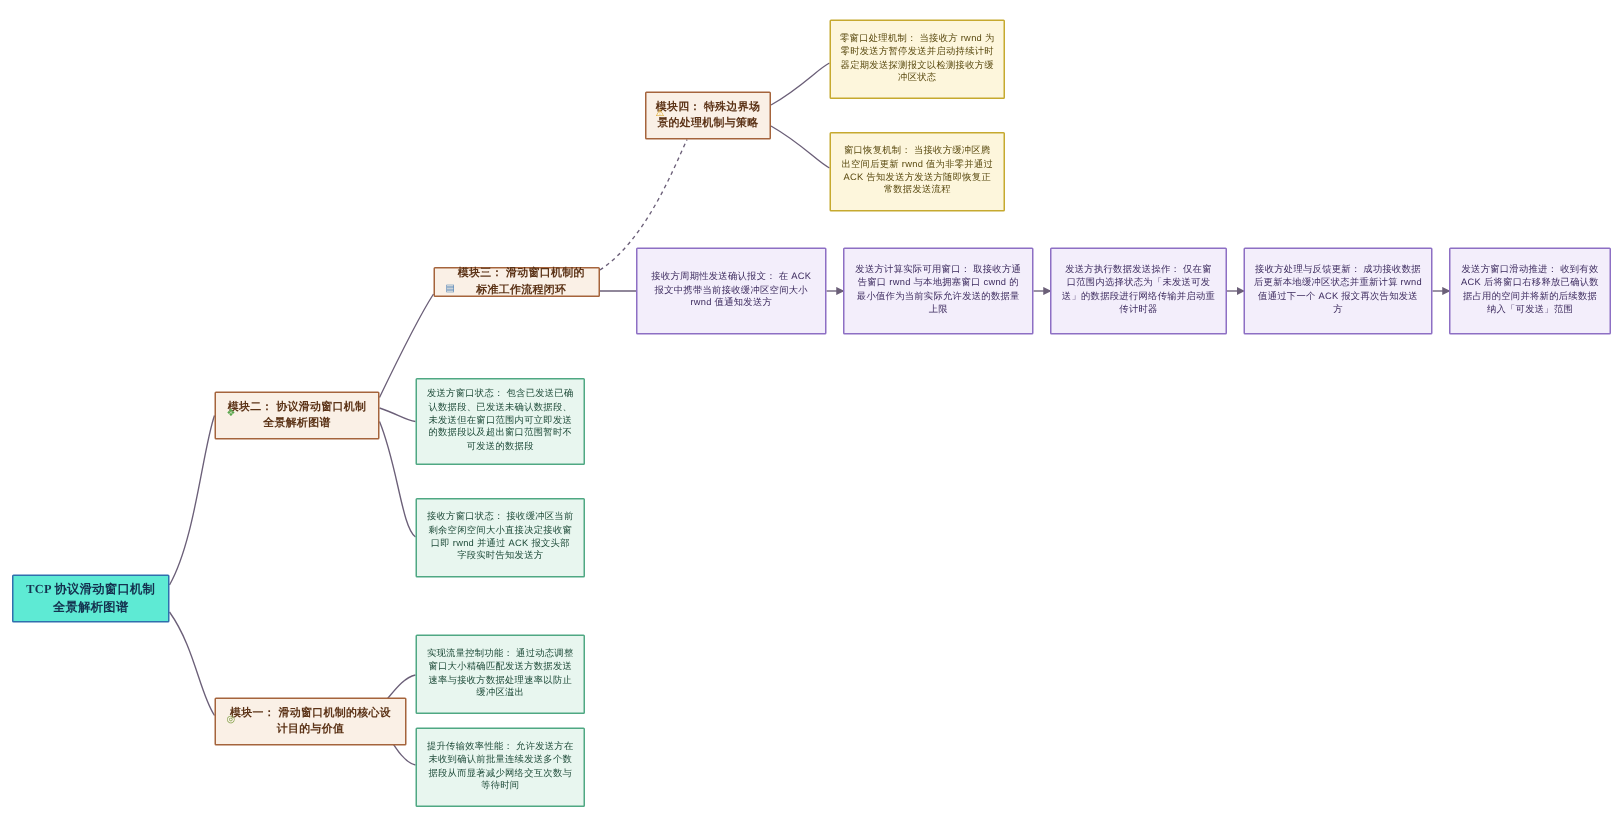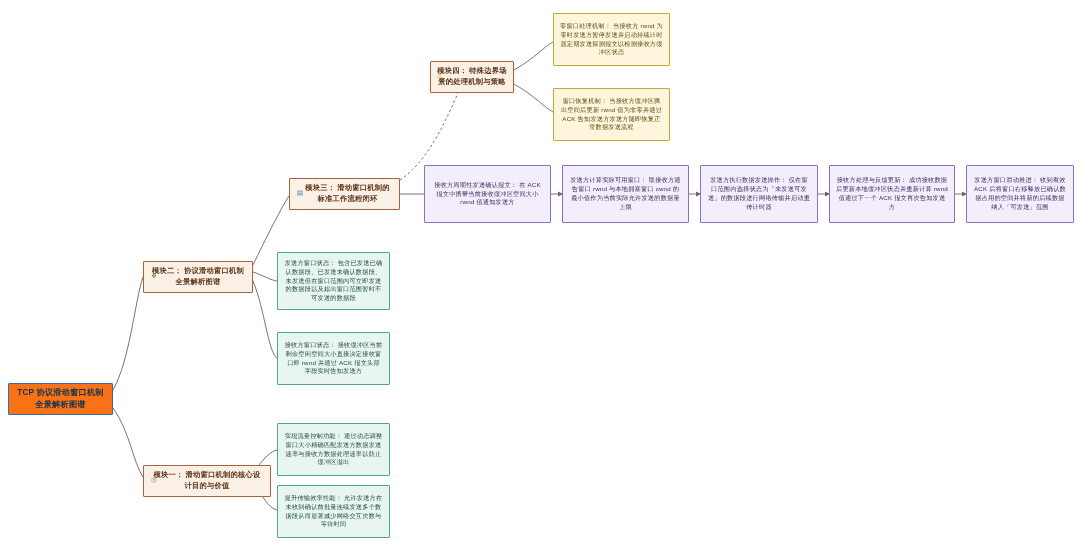--- a/index.html
+++ b/index.html
@@ -19,27 +19,28 @@
     align-items:center;
     justify-content:center;
     text-align:center;
     line-height:1.45;
     letter-spacing:0.2px;
   }
   .node .txt{display:block;width:100%;}
 
   
   .n-root{
-    background:#f97316;
+    background:#5eead4;
     border:1.6px solid #2f6fad;
     color:#14324f;
     font-size:8.2px;
     font-weight:600;
     padding:2px 8px;
     border-radius:1px;
+    font-family:Liberation Serif, serif;
   }
 
   
   .n-module{
     background:#faf0e6;
     border:1.3px solid #a5643c;
     color:#5c3317;
     font-size:7.3px;
     font-weight:600;
     padding:5px 6px;
@@ -129,21 +130,21 @@
     <span class="ico" style="position:absolute;left:7px;top:9px;color:#7a9a3c;">◎</span>
   </div>
 
   <div class="node n-module" style="left:143px;top:261px;width:110px;height:32px;">
     <span class="txt">
       <span>模块二： 协议滑动窗口机制全景解析图谱</span>
     </span>
     <span class="ico" style="position:absolute;left:7px;top:9px;color:#5aa84f;">❖</span>
   </div>
 
-  <div class="node n-module" style="left:289px;top:178px;width:111px;height:32px;padding-left:12px;">
+  <div class="node n-module" style="left:289px;top:178px;width:111px;height:20px;padding-left:12px;">
     <span class="txt">
       <span>模块三： 滑动窗口机制的标准工作流程闭环</span>
     </span>
     <span class="ico" style="position:absolute;left:7px;top:9px;color:#4a7fb5;">▤</span>
   </div>
 
   <div class="node n-module" style="left:430px;top:61px;width:84px;height:32px;">
     <span class="txt">
       <span>模块四： 特殊边界场景的处理机制与策略</span>
     </span>

